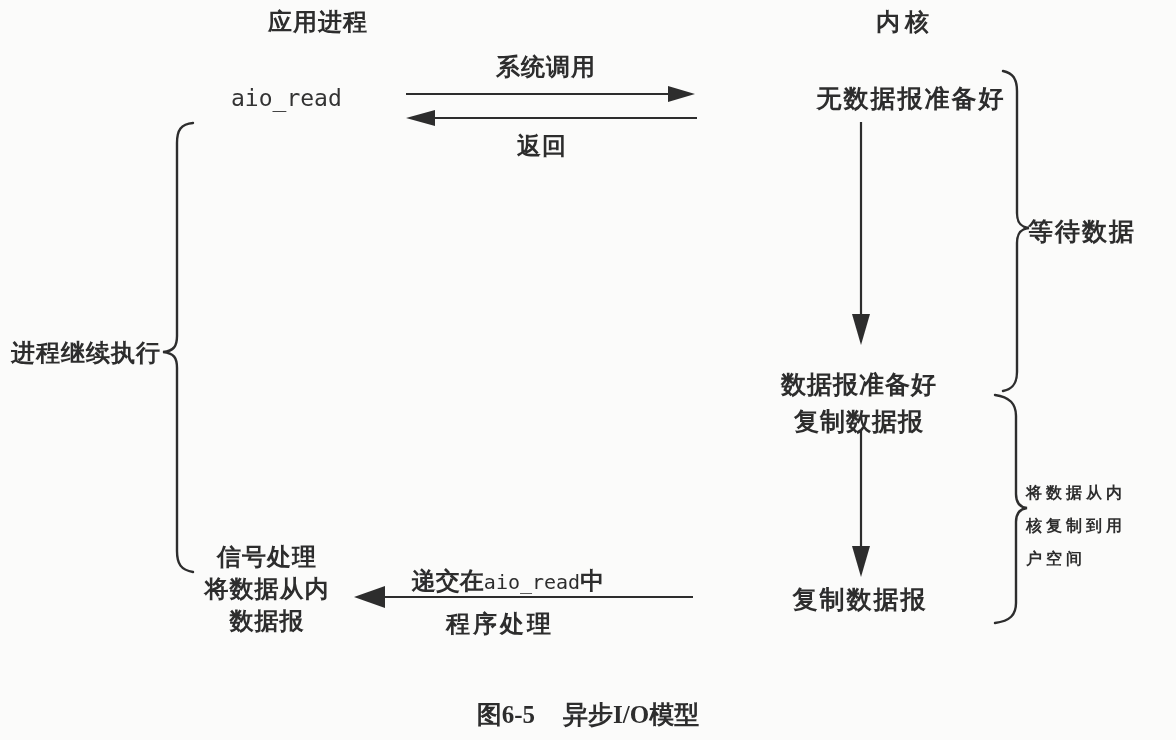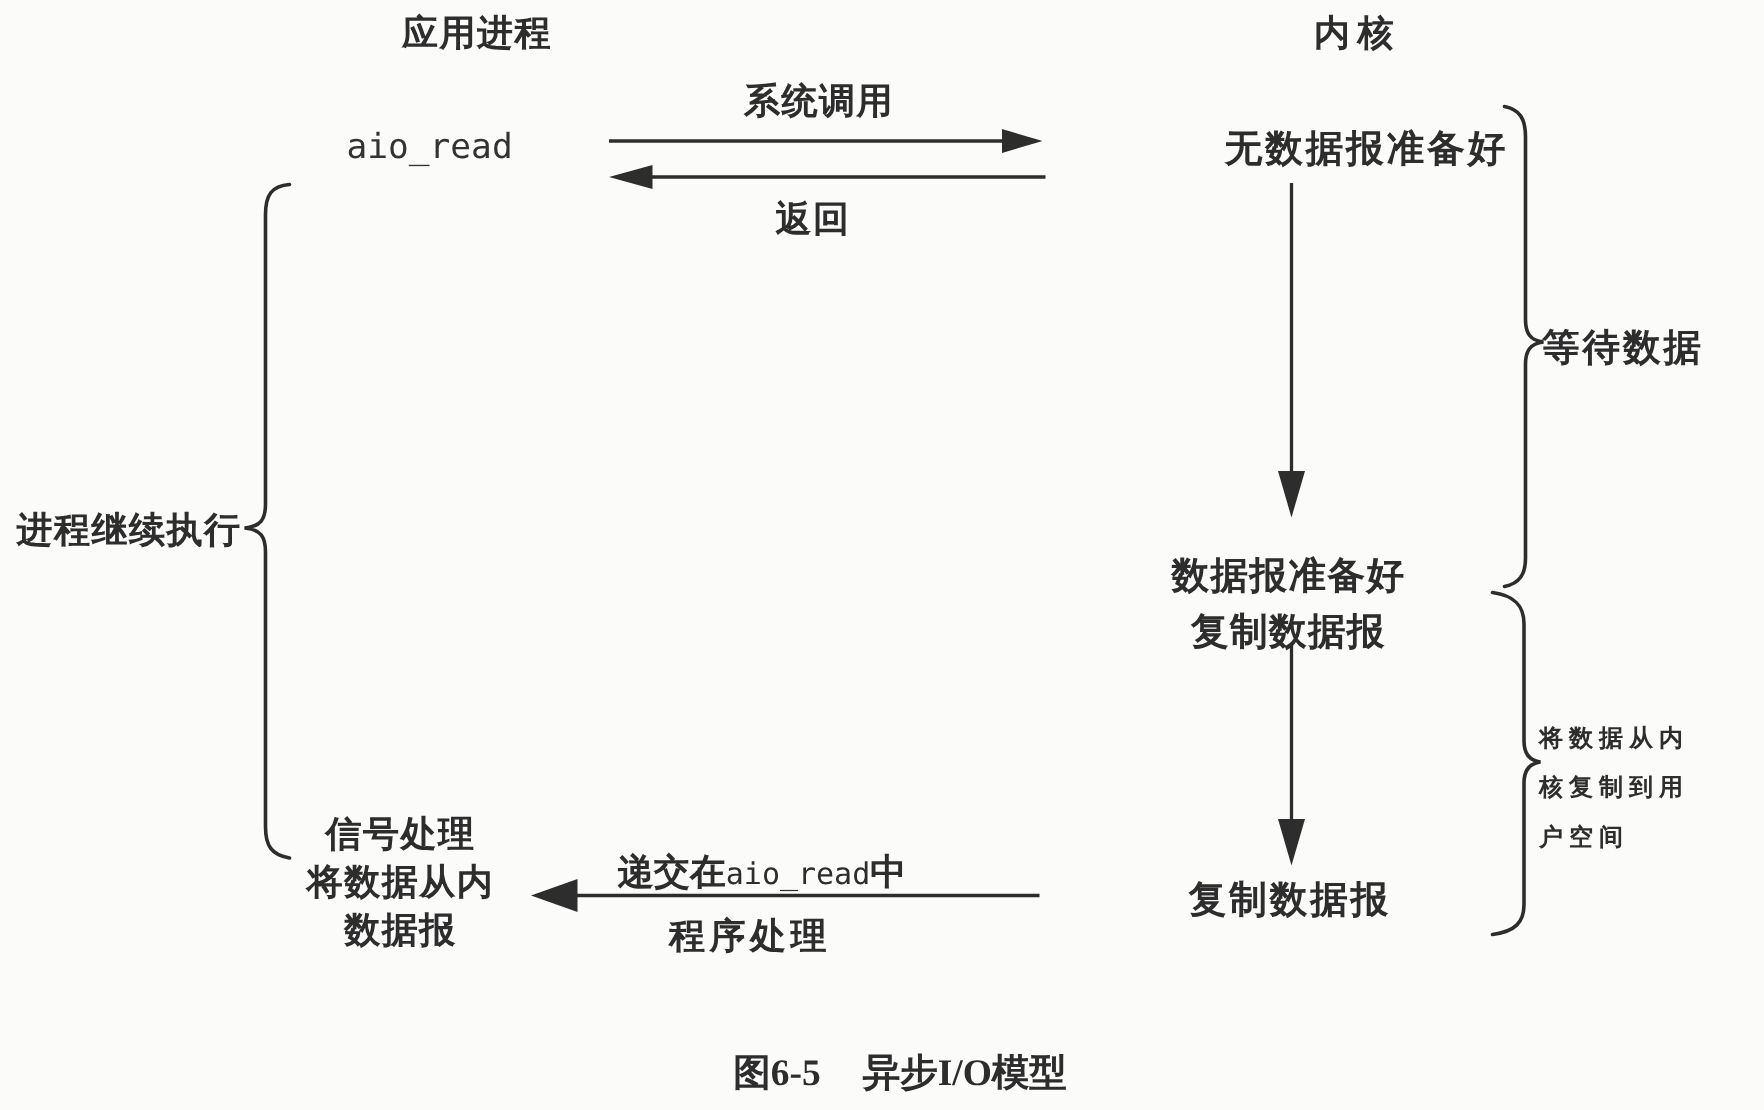--- a/index.html
+++ b/index.html
@@ -26,21 +26,21 @@
   #st1          { left:863px;  top:82px;  font-size:25px; letter-spacing:2px;margin-left:48px; }
   #st2          { left:859px;  top:366px; font-size:25px; line-height:37px; letter-spacing:1px; }
   #st3          { left:860px;  top:583px; font-size:25px; letter-spacing:2px; }
   #deliver      { left:508px;  top:565px; font-size:24px; }
   #deliver .mono{ font-size:20px; }
   #deliver2     { left:500px;  top:608px; font-size:24px; letter-spacing:3px; }
   #sighandler   { left:267px;  top:541px; font-size:24px; line-height:32px; letter-spacing:1px; }
   #continue     { left:161px;  top:353px; font-size:24px; letter-spacing:1px; }
   #wait         { left:1028px; top:215px; font-size:25px; letter-spacing:2px; }
   #copyspace    { left:1026px; top:476px; font-size:16px; line-height:33px; letter-spacing:4px; }
-  #caption      { left:600px;  top:698px; font-size:25px; font-weight:600;
+  #caption      { left:588px;  top:698px; font-size:25px; font-weight:600;
                   font-family:"Liberation Serif", serif;
                   display:flex; gap:28px; }
   line, path { stroke:var(--ink); fill:none; }
   polygon { fill:var(--ink); stroke:none; }
 </style>
 </head>
 <body>
 
 <div id="stage">
 

